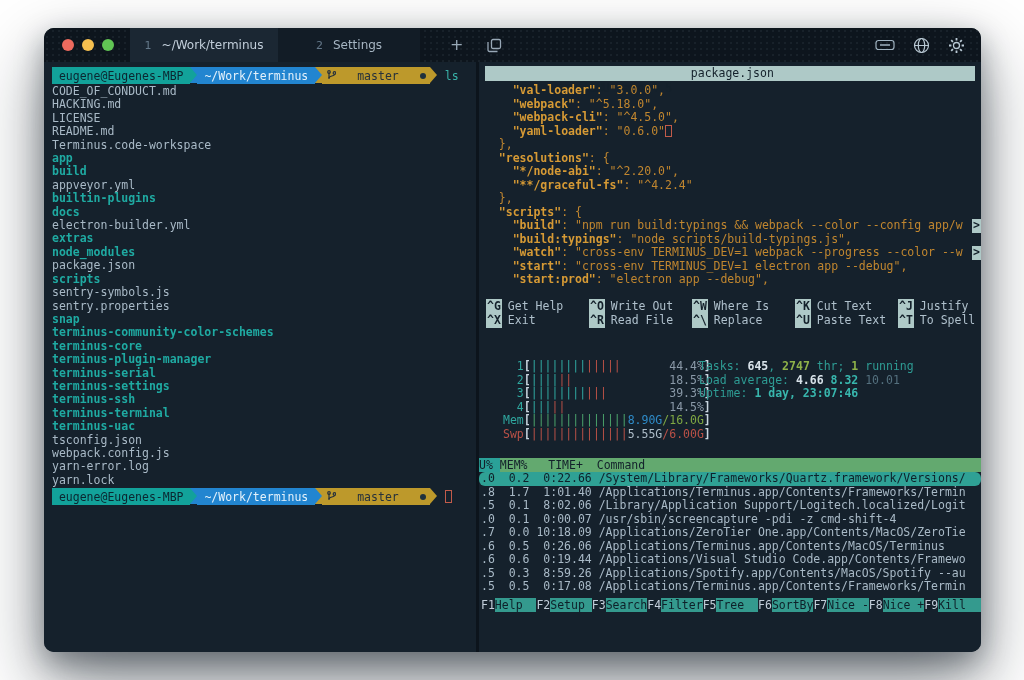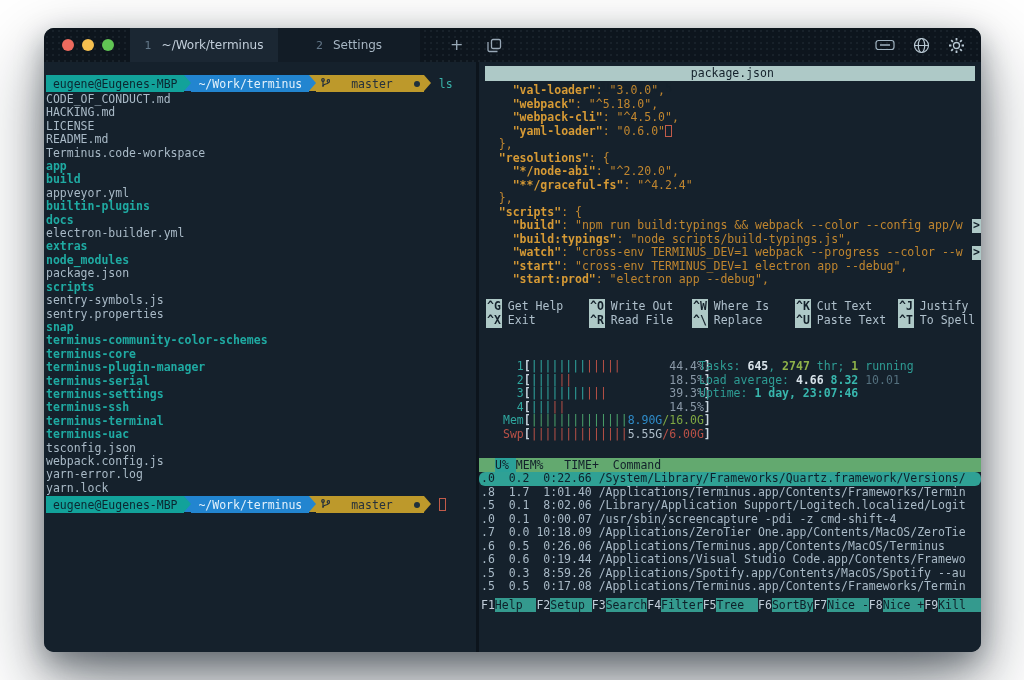--- a/index.html
+++ b/index.html
@@ -28,21 +28,21 @@
   .tab.inactive { background:#121C26; width:142px; color:#A7B6C3; }
   .tabbar-icons { display:flex; align-items:center; margin-left:30px; gap:24px; color:#8A99A8; }
   .plus { font-size:16px; line-height:1; color:#98A8B6; }
   .spacer { flex:1; }
   .right-icons { display:flex; align-items:center; gap:18px; padding-right:16px; }
 
   
   .content { position:absolute; left:0; top:34px; right:0; bottom:0; background:#15212C;
              font-family:"DejaVu Sans Mono", monospace; font-size:11.5px; color:#A9BAC7; }
   .divider { position:absolute; left:432px; top:0; bottom:0; width:3px; background:#0C141C; }
-  .pane-left  { position:absolute; left:0; top:8px; width:432px; bottom:0; overflow:hidden; padding:4px 0 0 2px; }
+  .pane-left  { position:absolute; left:0; top:0; width:432px; bottom:0; overflow:hidden; padding:4px 0 0 8px; }
   .pane-right { position:absolute; left:435px; right:0; top:0; bottom:0; overflow:hidden; }
 
   
   .line { line-height:13.4px; white-space:pre; }
   .file-list .dir { color:#1FAAA2; font-weight:bold; }
   .prompt { display:flex; align-items:stretch; height:17px; margin:1px 0; white-space:pre; }
   .seg { display:flex; align-items:center; white-space:pre; font-size:11.5px; }
   .seg.user { background:#12A29A; color:#0B2630; }
   .seg.path { background:#2285D0; color:#E3F1FB; }
   .seg.branch { background:#BD992B; color:#26313C; gap:21px; padding-right:4px; }
@@ -76,21 +76,21 @@
   .mbr { color:#C9D6E0; font-weight:bold; }
   .pipe-teal { color:#2FA8A0; } .pipe-red { color:#BA5147; } .pipe-green { color:#4BA36B; }
   .mpct { color:#8A99A8; }
   .mt-blue { color:#2E8BC8; } .mt-green { color:#7FA843; } .mt-grey { color:#AEBDC9; } .mt-red { color:#BA5147; }
   .stats { position:absolute; left:220px; top:0; }
   .sline { line-height:13.5px; white-space:pre; }
   .st-t { color:#2E9C94; } .st-tb { color:#38B6AD; font-weight:bold; }
   .st-w { color:#D9E3EA; font-weight:bold; } .st-g { color:#8FB349; font-weight:bold; }
   .st-dim { color:#54707E; }
   .ptable { margin-top:17px; }
-  .thead { white-space:pre; line-height:14px; color:#13212B; padding-left:16px; background:#63A96F; overflow:hidden; }
+  .thead { white-space:pre; line-height:14px; color:#13212B; padding-left:0; background:#63A96F; overflow:hidden; }
   .thead .sortcol { background:#2AA198; }
   .trow { white-space:pre; line-height:13.5px; padding-left:2px; color:#A9BAC7; overflow:hidden; }
   .trow.sel { background:#2FA195; color:#0E2029;border-radius:6px; }
   .fkeys { display:flex; margin-top:4px; padding-left:2px; white-space:pre; line-height:14px; }
   .fk { display:flex; }
   .fk .fnum { color:#C2CEDA; }
   .fk .fchip { background:#349A8E; color:#0E2029; }
   .fk:last-child { flex:1; } .fk:last-child .fchip { flex:1; }
 
   svg { display:block; }

